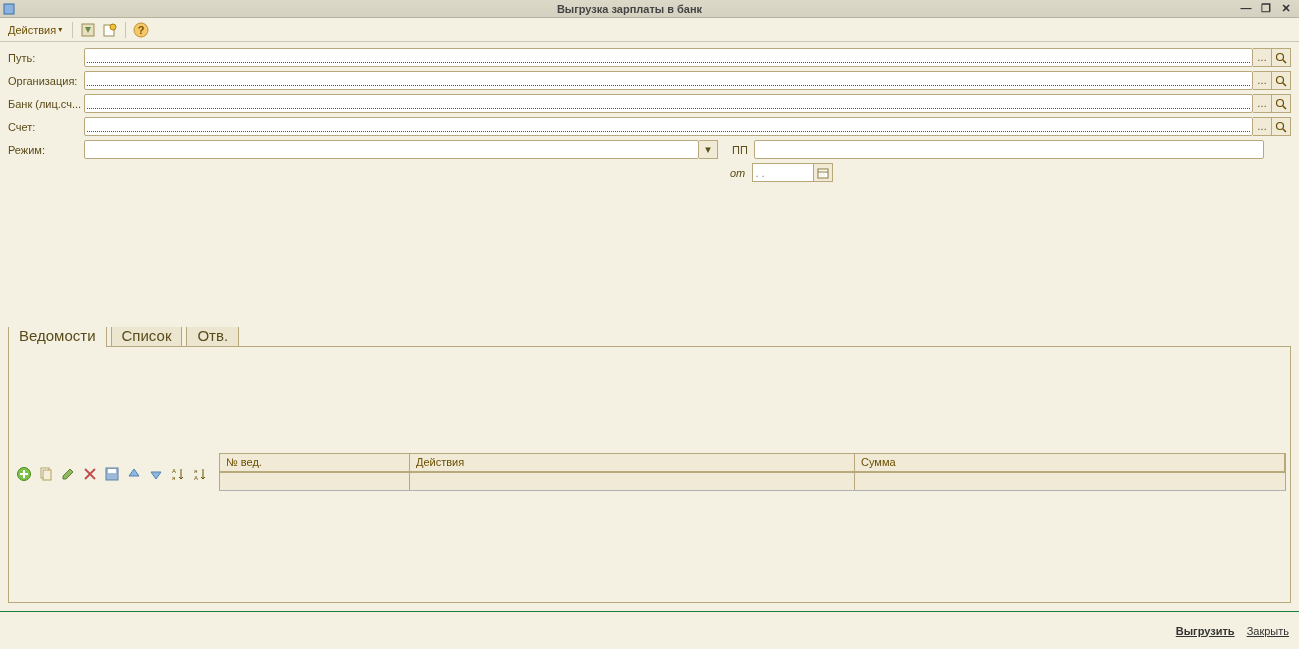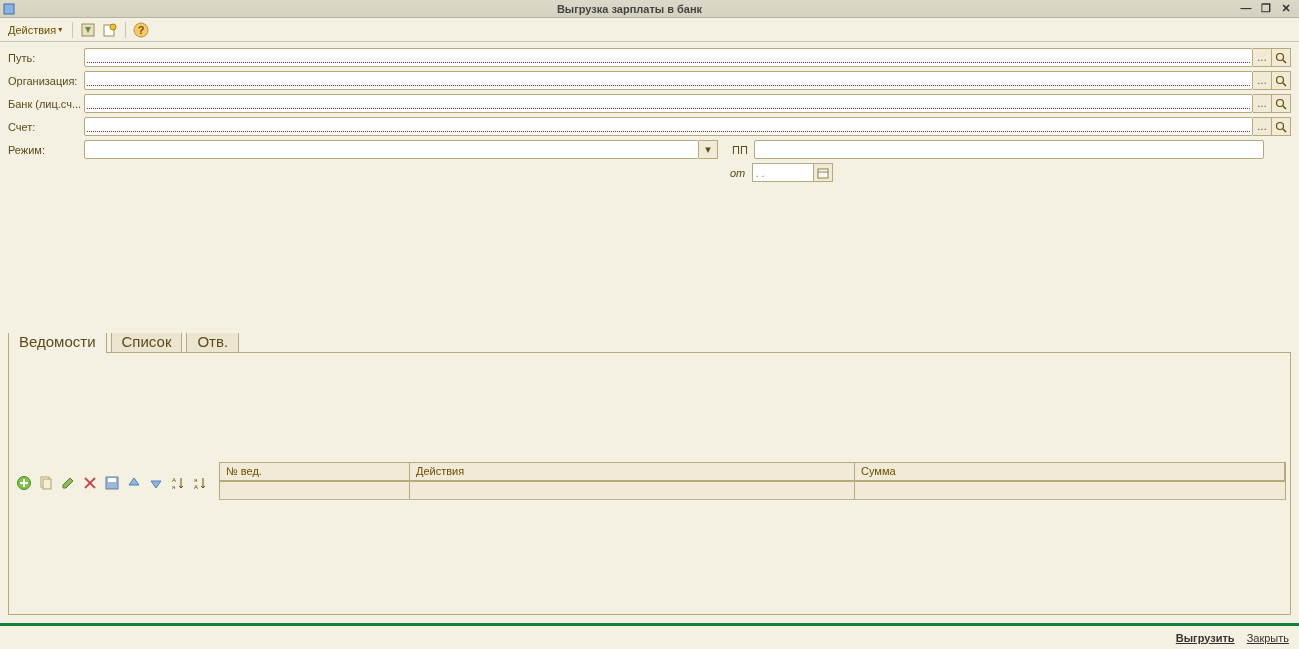--- a/index.html
+++ b/index.html
@@ -80,21 +80,21 @@
 .grid-header { display:flex; background:#f0ead6; border-bottom:1px solid #b8a97d; height:18px;}
 .grid-header .col { border-right:1px solid #b8a97d; padding:2px 6px; color:#6b4e00; font-size:11px;}
 .col1{width:190px;} .col2{flex:1;} .col3{width:430px; border-right:none;}
 .grid-body { flex:1; position:relative; }
 .grid-body .gridline{
   position:absolute; left:0; right:0; top:18px; border-top:1px dotted #bbb;
 }
 .grid-footer { display:flex; background:#f0ead6; border-top:1px solid #b8a97d; height:18px;}
 .grid-footer .col { border-right:1px solid #b8a97d;}
 .bottom-bar {
-  height:26px; border-top:3px solid #15803d; background:#f5f1e2;
+  height:38px; border-top:1px solid #15803d; background:#f5f1e2;
   display:flex; align-items:center; justify-content:flex-end; padding:0 10px; gap:12px;text-align:center;
 }
 .bottom-bar .link { color:#333; cursor:pointer; text-decoration:underline;}
 .bottom-bar .link.bold { font-weight:bold; }
 svg{display:block;}
 </style>
 </head>
 <body>
 
 <div class="titlebar">

